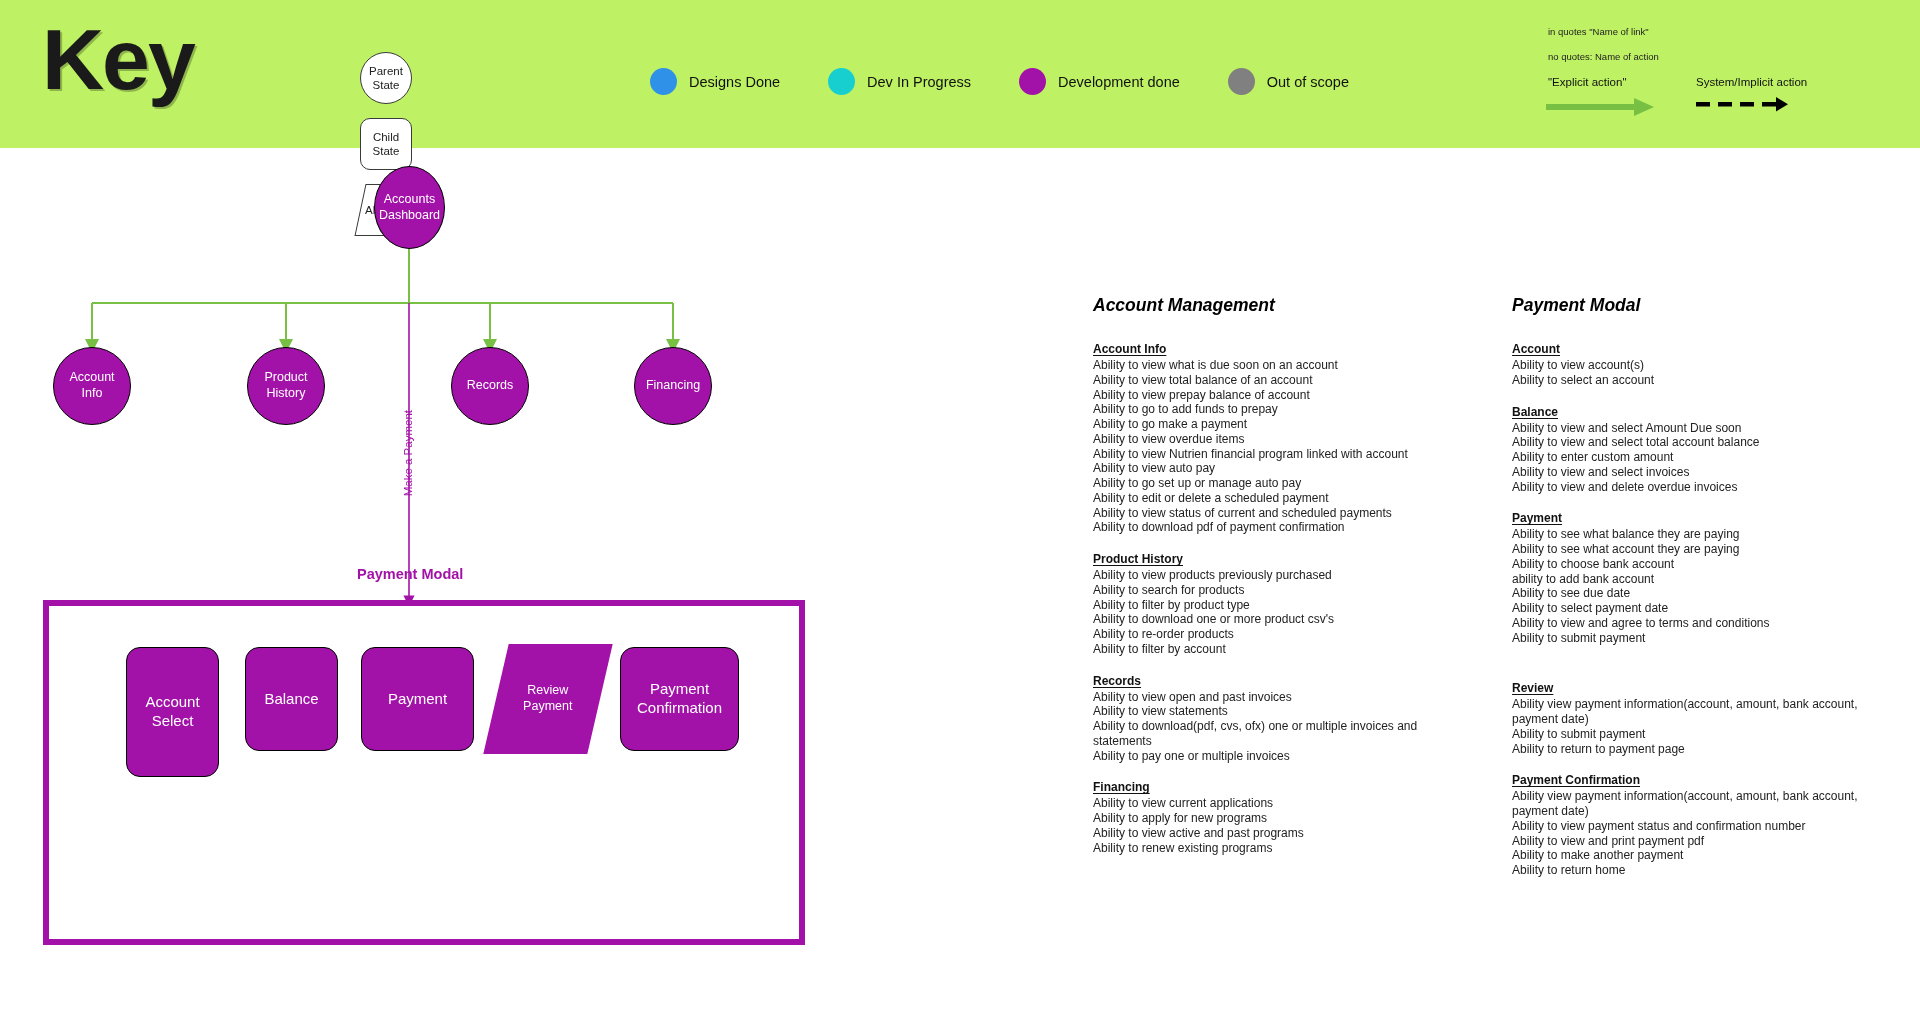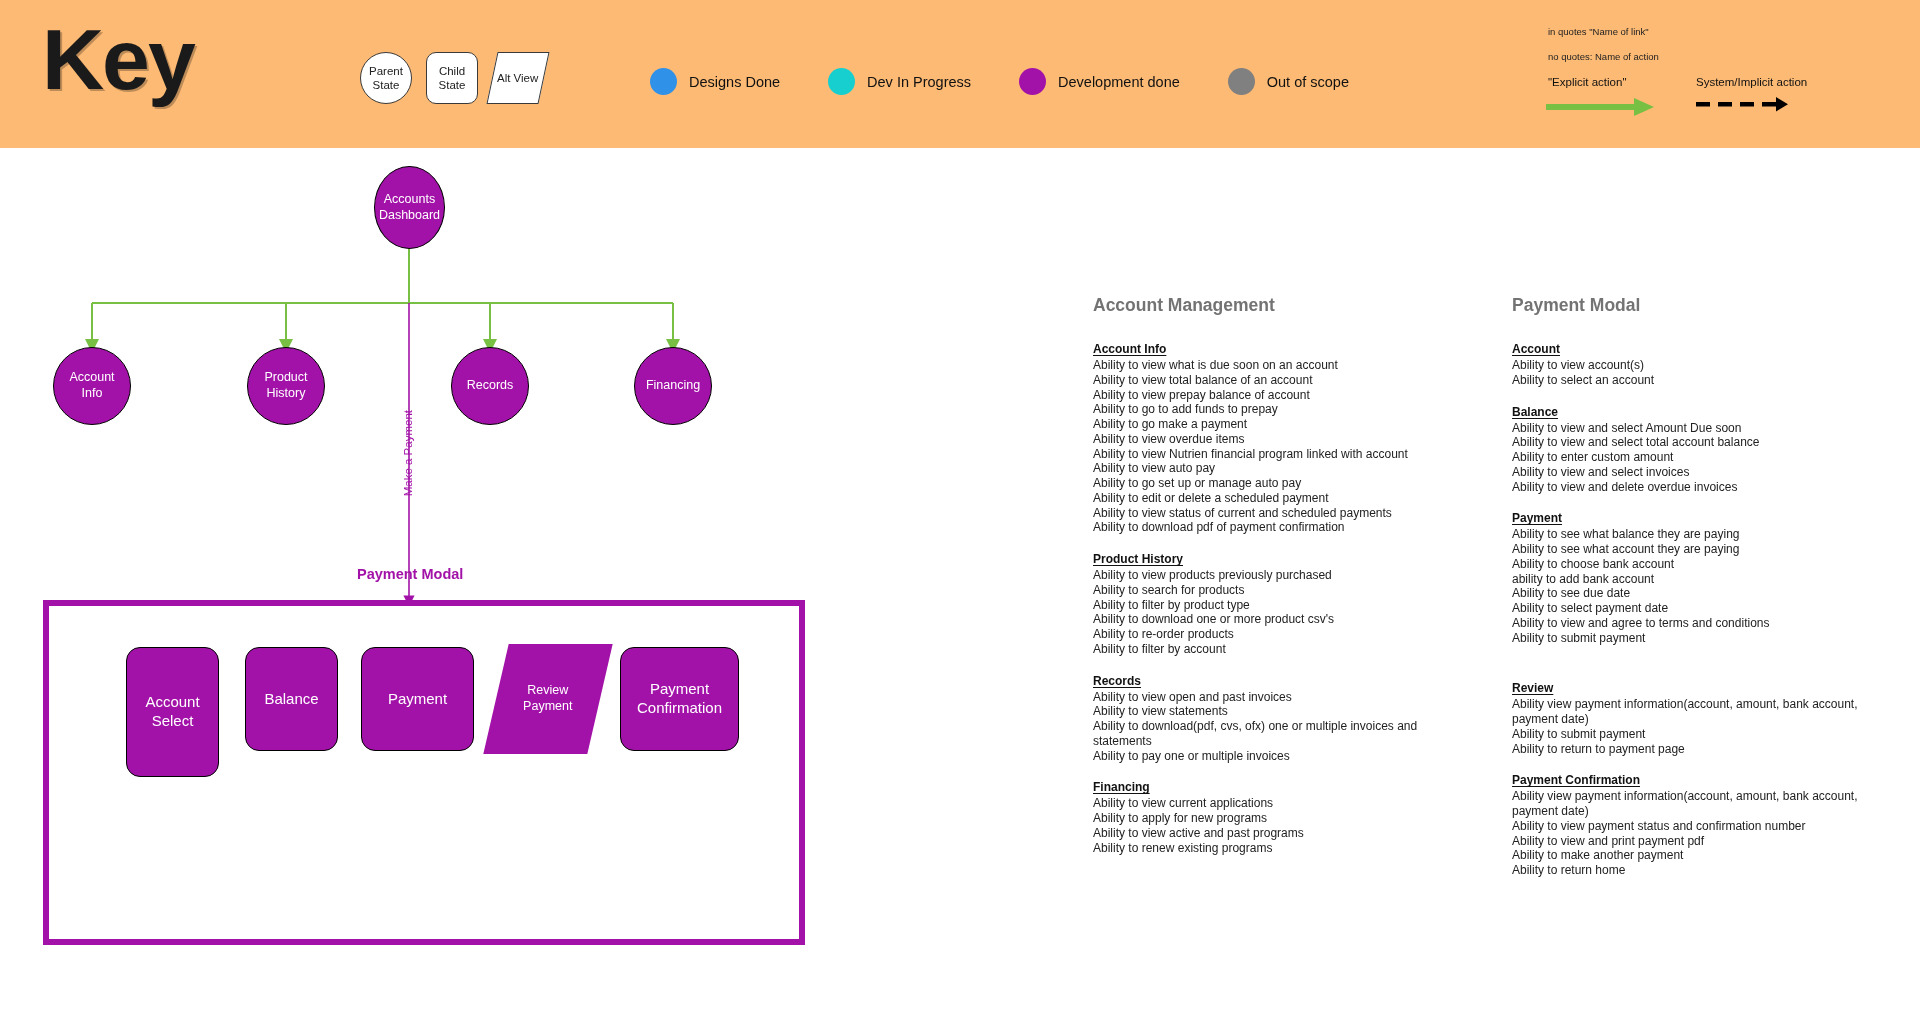--- a/index.html
+++ b/index.html
@@ -9,31 +9,31 @@
     background: #ffffff;
     font-family: "Liberation Sans", sans-serif;
     overflow: hidden;
   }
   #root { position: relative; width: 1920px; height: 1023px; }
 
   
   .key-bar {
     position: absolute; left: 0; top: 0;
     width: 1920px; height: 148px;
-    background: #fdba74;
+    background: #bef264;
   }
   .key-title {
     position: absolute; left: 42px; top: 16px;
     font-size: 86px; font-weight: bold; color: #1a1a1a;
     letter-spacing: -2px; line-height: 1;
     text-shadow: 2px 2px 0 rgba(0,0,0,0.25);
   }
 
   
-  .shape-legend { position: absolute; left: 360px; top: 52px; display: flex; align-items: flex-start; gap: 14px; }
+  .shape-legend { position: absolute; left: 360px; top: 52px; display: flex; align-items: flex-start; gap: 14px; flex-direction: column; }
   .shp {
     background: #ffffff; border: 1.5px solid #3a3a3a;
     display: flex; align-items: center; justify-content: center;
     text-align: center; font-size: 11.5px; color: #222; line-height: 1.25;
   }
   .shp-parent { width: 52px; height: 52px; border-radius: 50%; }
   .shp-child  { width: 52px; height: 52px; border-radius: 10px; }
   .shp-alt    { width: 52px; height: 52px; transform: skewX(-12deg); }
   .shp-alt > span { transform: skewX(12deg); display:block; }
 
@@ -82,21 +82,21 @@
     color: #a312a8; font-size: 11.5px;
     writing-mode: vertical-rl; transform: rotate(180deg);
     white-space: nowrap;
   }
 
   
   .req-col { position: absolute; top: 295px; }
   .req-col.c1 { left: 1093px; width: 345px; }
   .req-col.c2 { left: 1512px; width: 390px; }
   .req-col h2 {
-    margin: 0 0 26px 0; font-size: 17.5px; font-weight: bold; color: #737373;
+    margin: 0 0 26px 0; font-size: 17.5px; font-weight: bold; color: #000000; font-style: italic;
   }
   .req-group { margin-bottom: 17px; }
   .req-group h3 {
     margin: 0 0 2px 0; font-size: 12px; font-weight: bold; color: #111;
     text-decoration: underline; text-underline-offset: 2px;
   }
   .req-group p {
     margin: 0; font-size: 12px; color: #222; line-height: 1.23;
   }
 </style>

